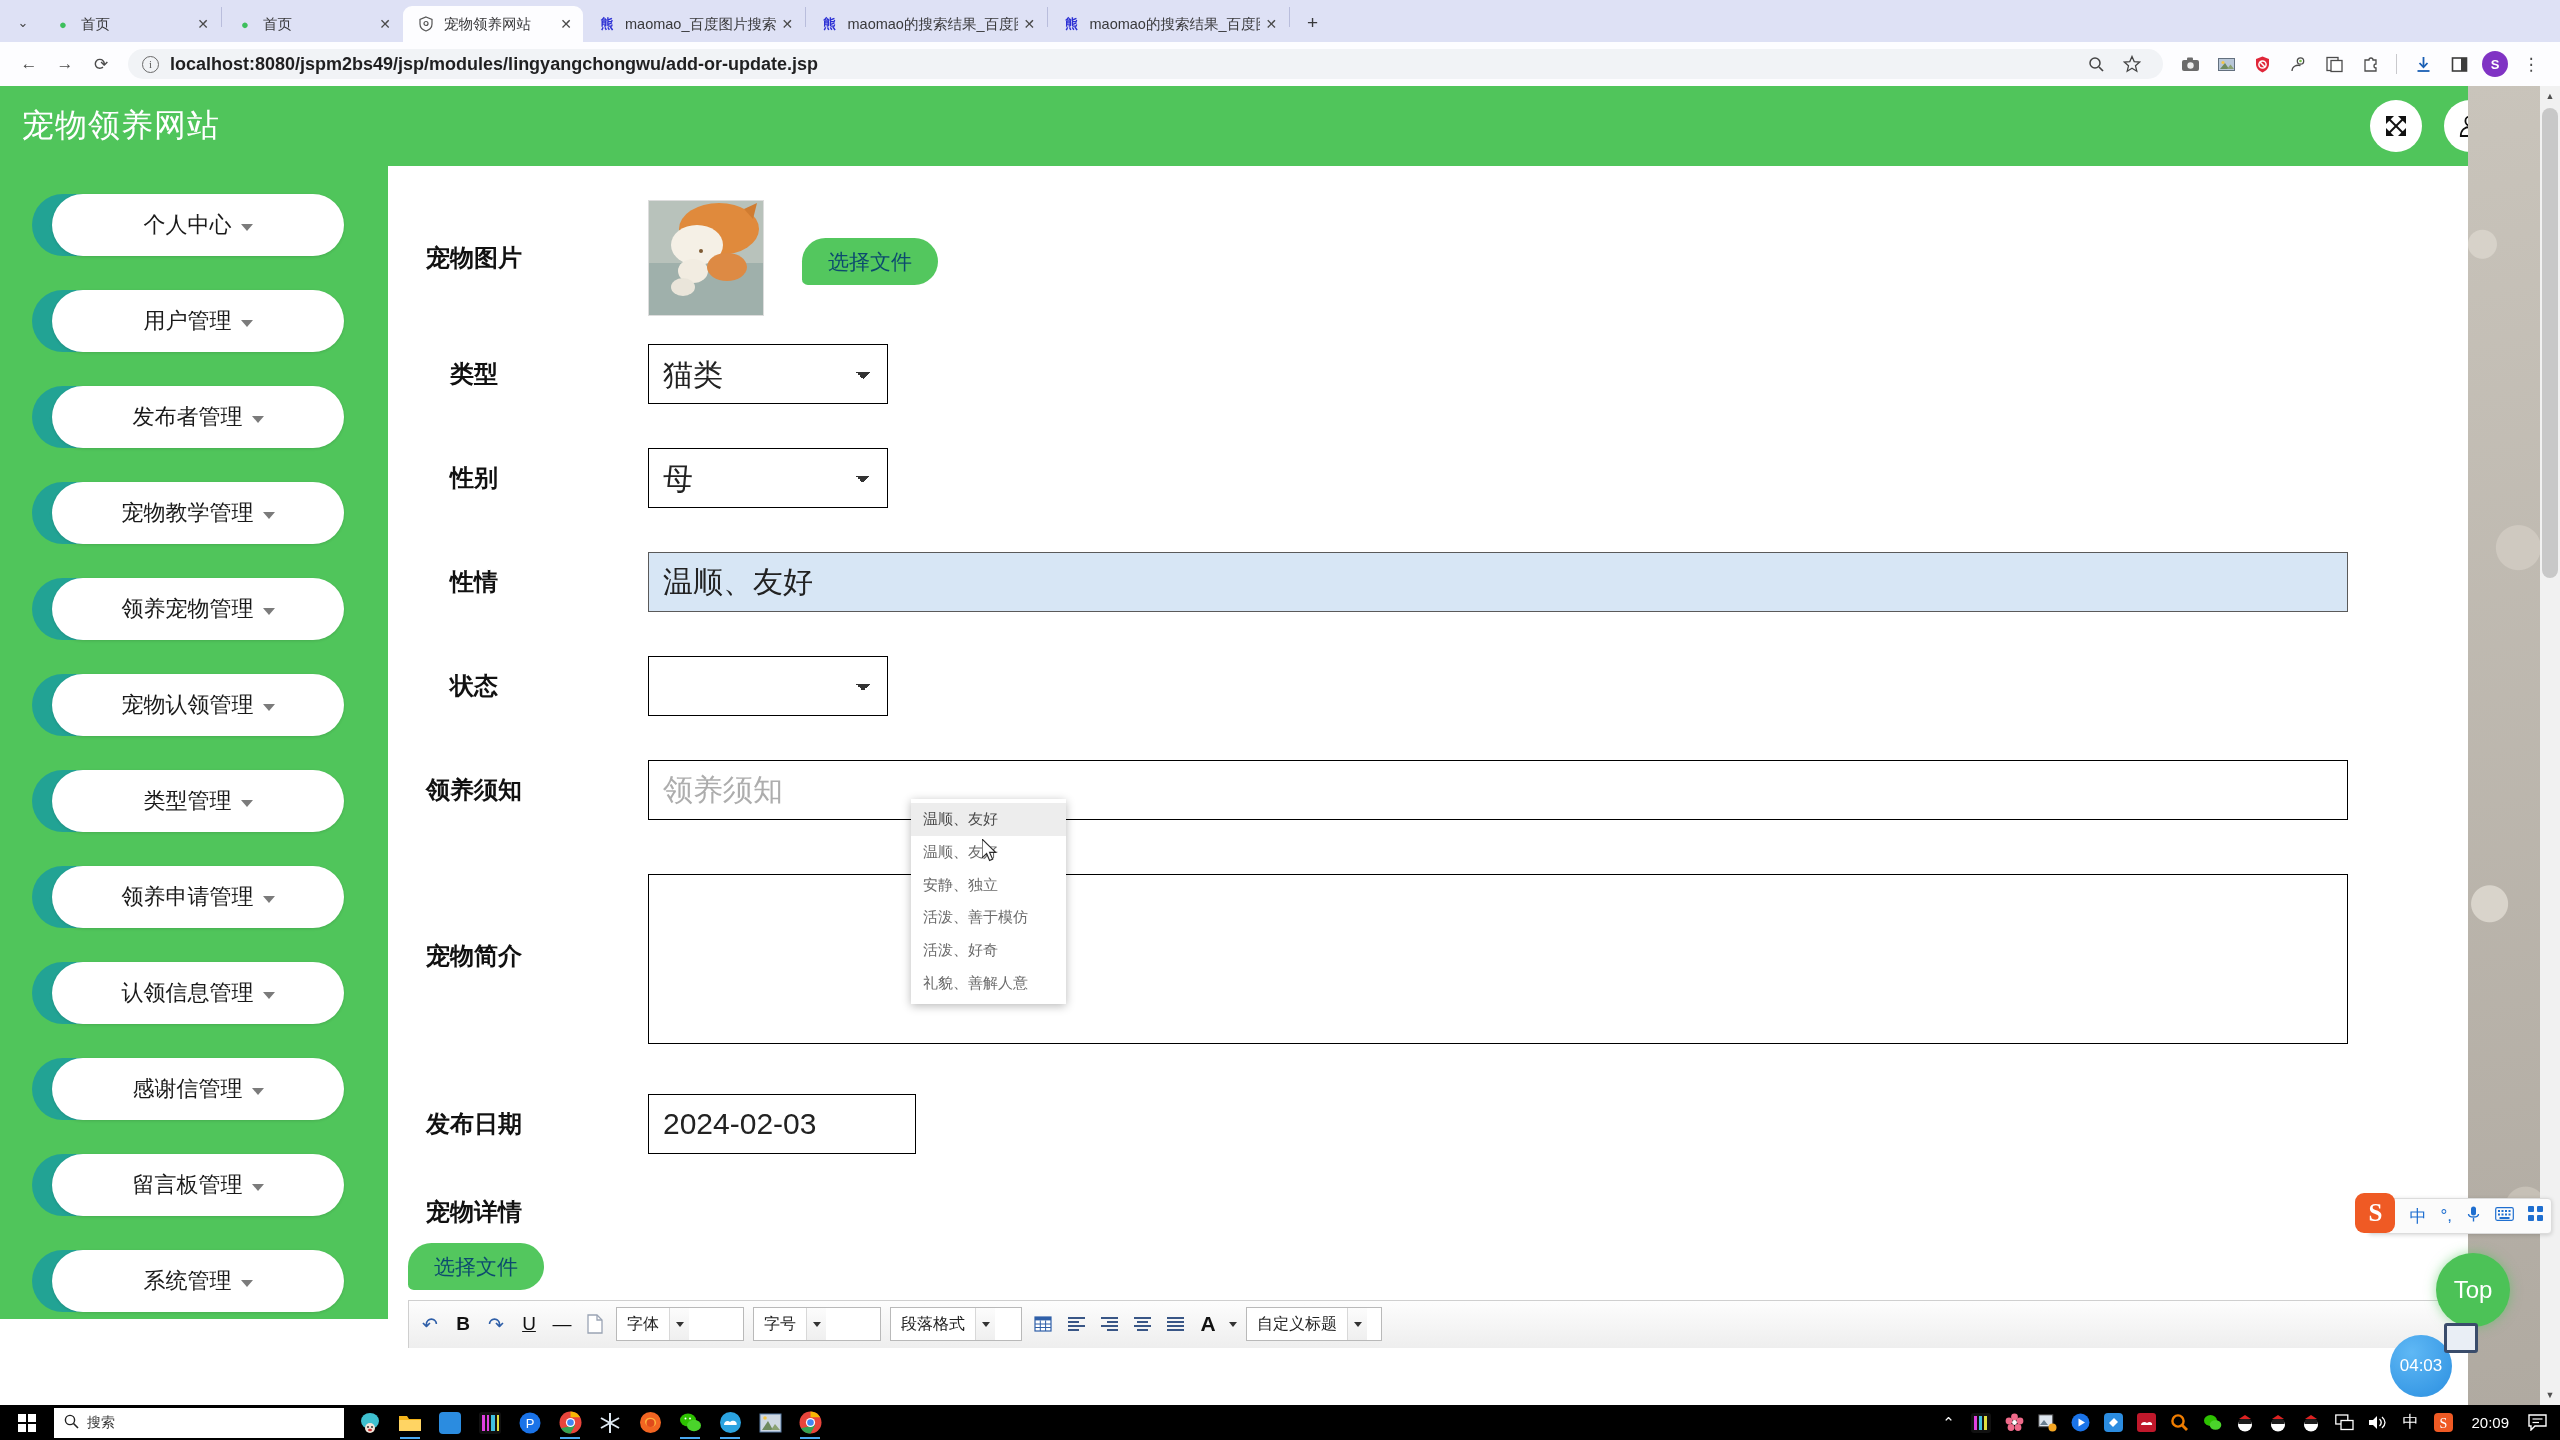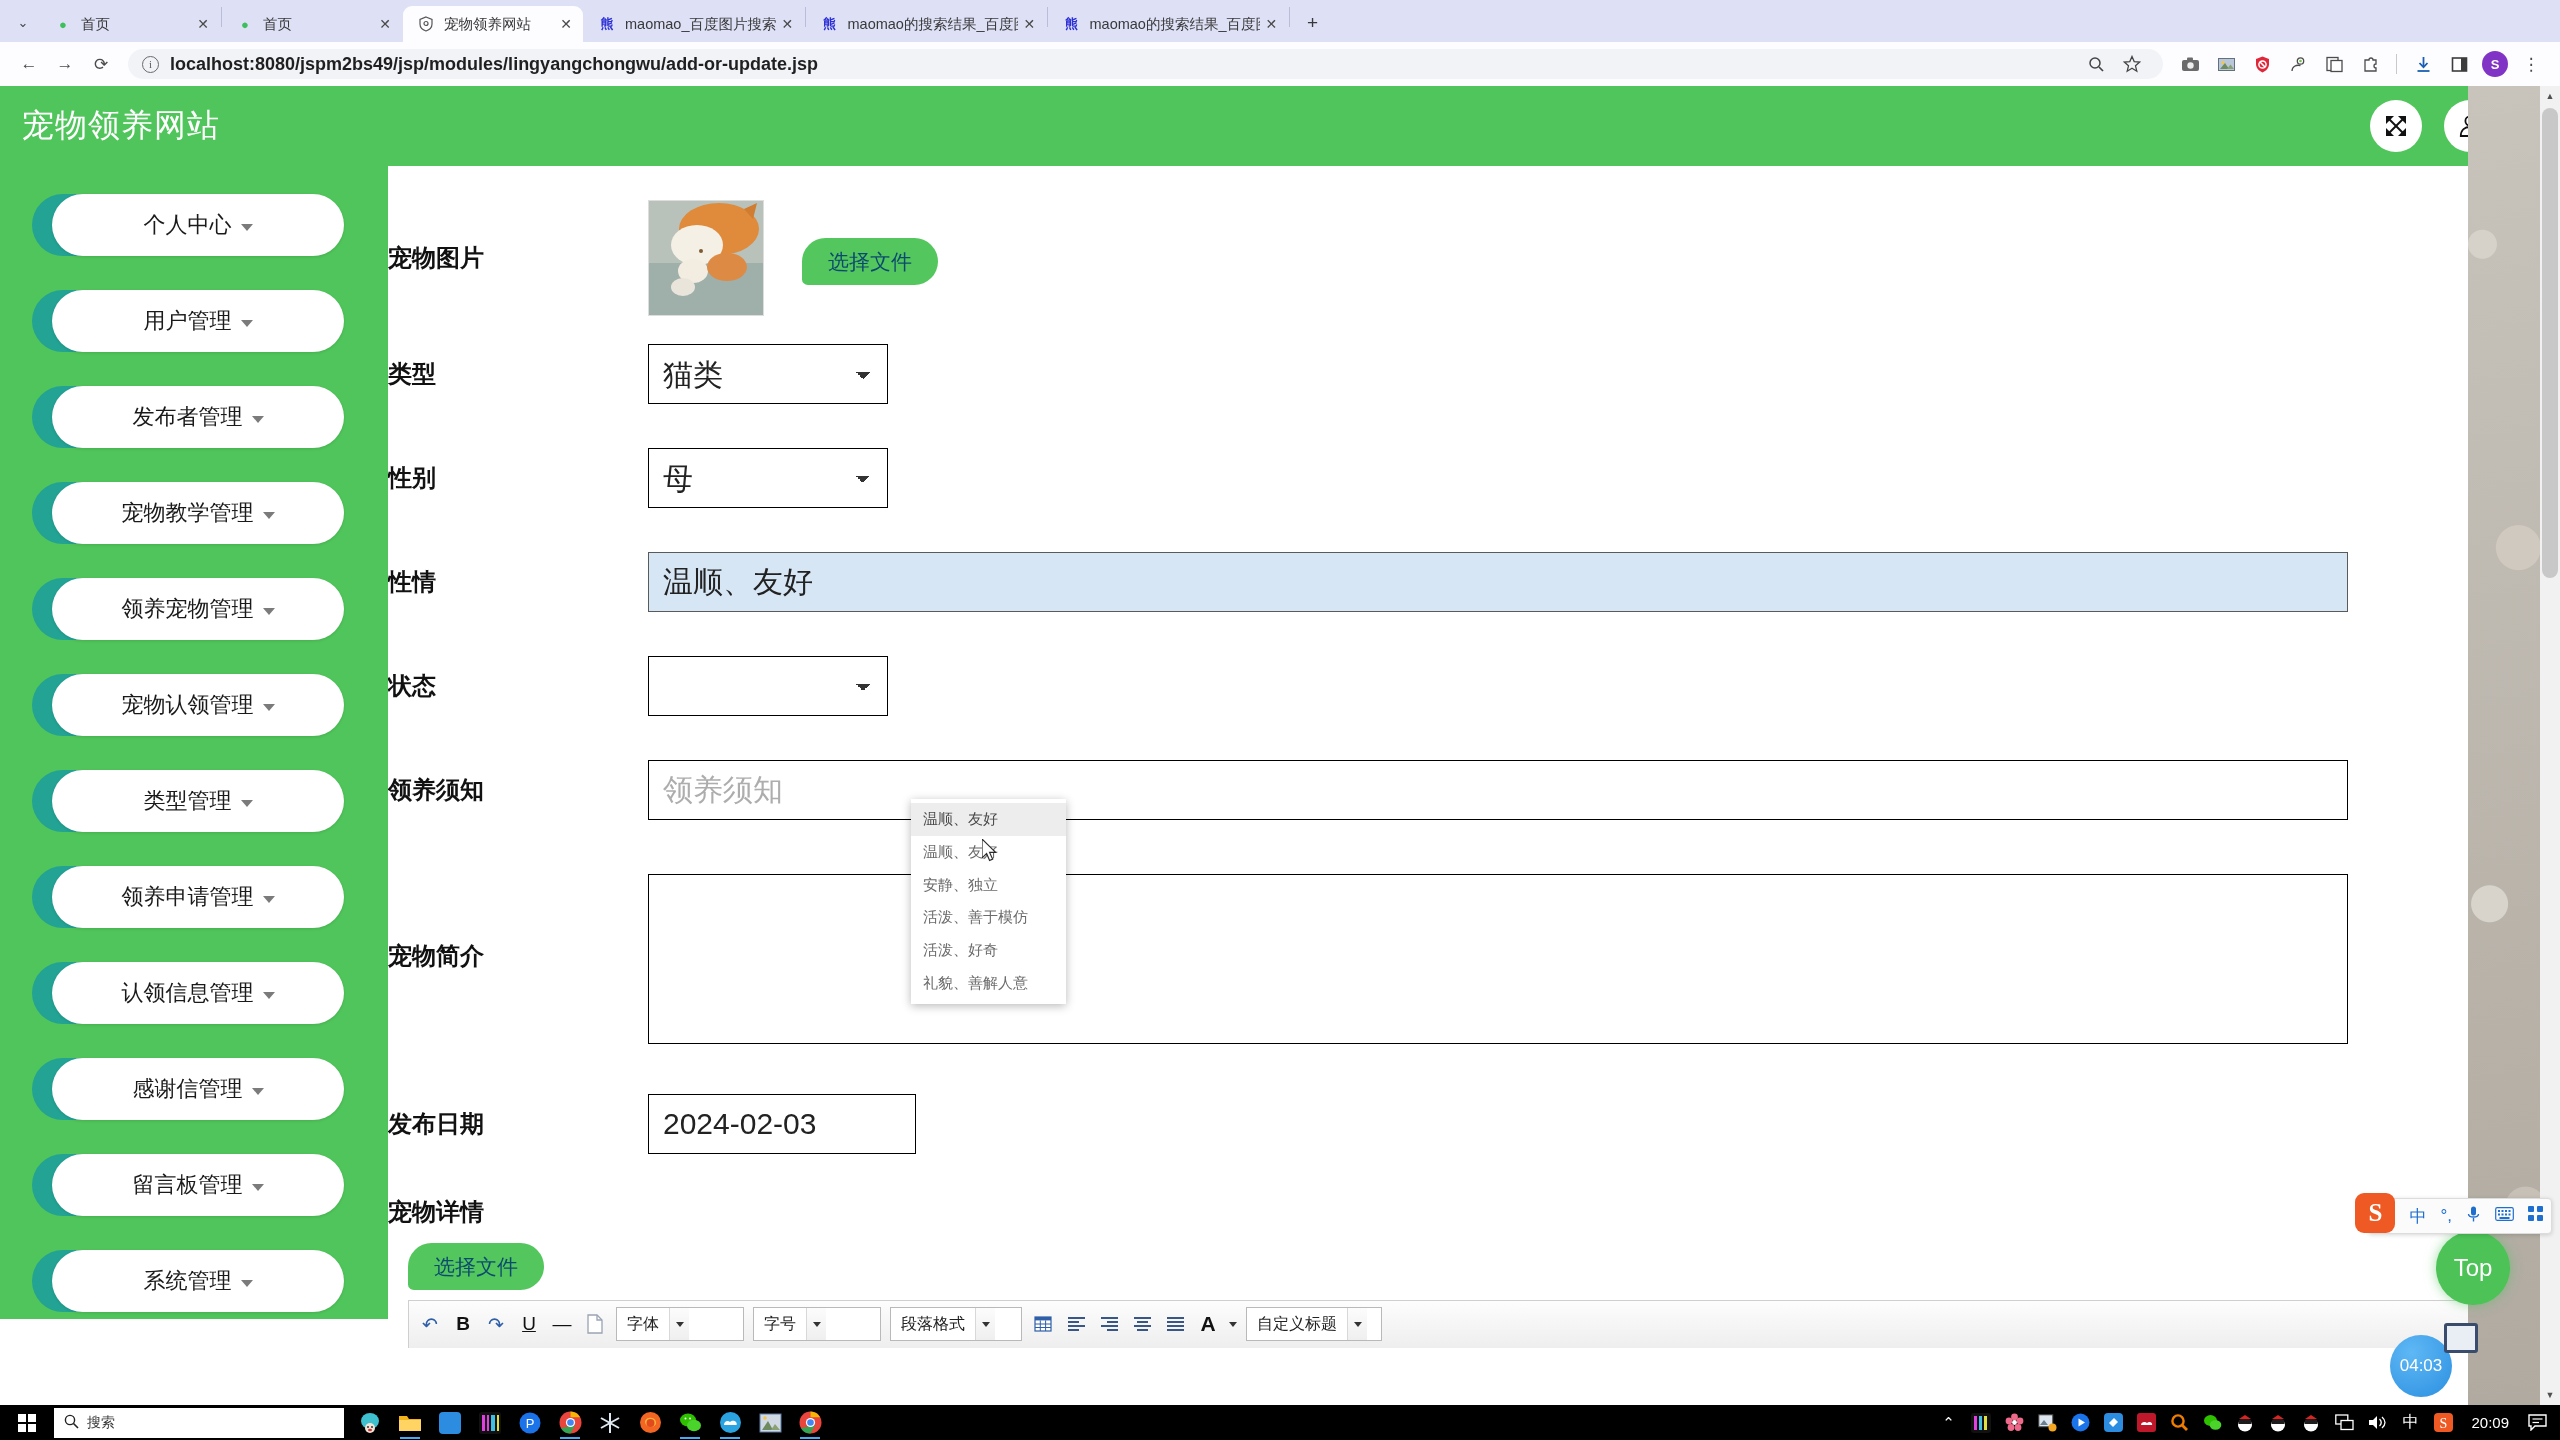--- a/index.html
+++ b/index.html
@@ -217,21 +217,21 @@
   }
   .form-row {
     display: flex;
     align-items: flex-start;
     margin-bottom: 0;
     position: relative;
   }
   .form-label {
     width: 260px;
     flex: 0 0 260px;
-    text-align: left;
+    text-align: center;
     padding-right: 88px;
     font-size: 24px;
     font-weight: bold;
     color: #111;
     line-height: 1.2;
   }
   .field-wrap { flex: 1 1 auto; position: relative; }
 
   .pet-thumb {
     width: 116px; height: 116px;
@@ -390,21 +390,21 @@
       radial-gradient(circle at 70% 35%, #cfc9c0 0 22px, transparent 23px),
       radial-gradient(circle at 30% 62%, #d9d4cb 0 18px, transparent 19px),
       radial-gradient(circle at 80% 85%, #c6c0b6 0 20px, transparent 21px),
       linear-gradient(170deg, #c9c4bb, #b0aaa1);
     z-index: 5;
   }
 
   
   .top-btn {
     position: absolute;
-    right: 50px; bottom: 100px;
+    right: 50px; bottom: 78px;
     width: 74px; height: 74px;
     border-radius: 50%;
     background: #4cc257;
     color: #fff;
     font-size: 24px;
     display: flex; align-items: center; justify-content: center;
     box-shadow: 0 0 12px rgba(76,194,87,.55);
     z-index: 70;
   }
 

